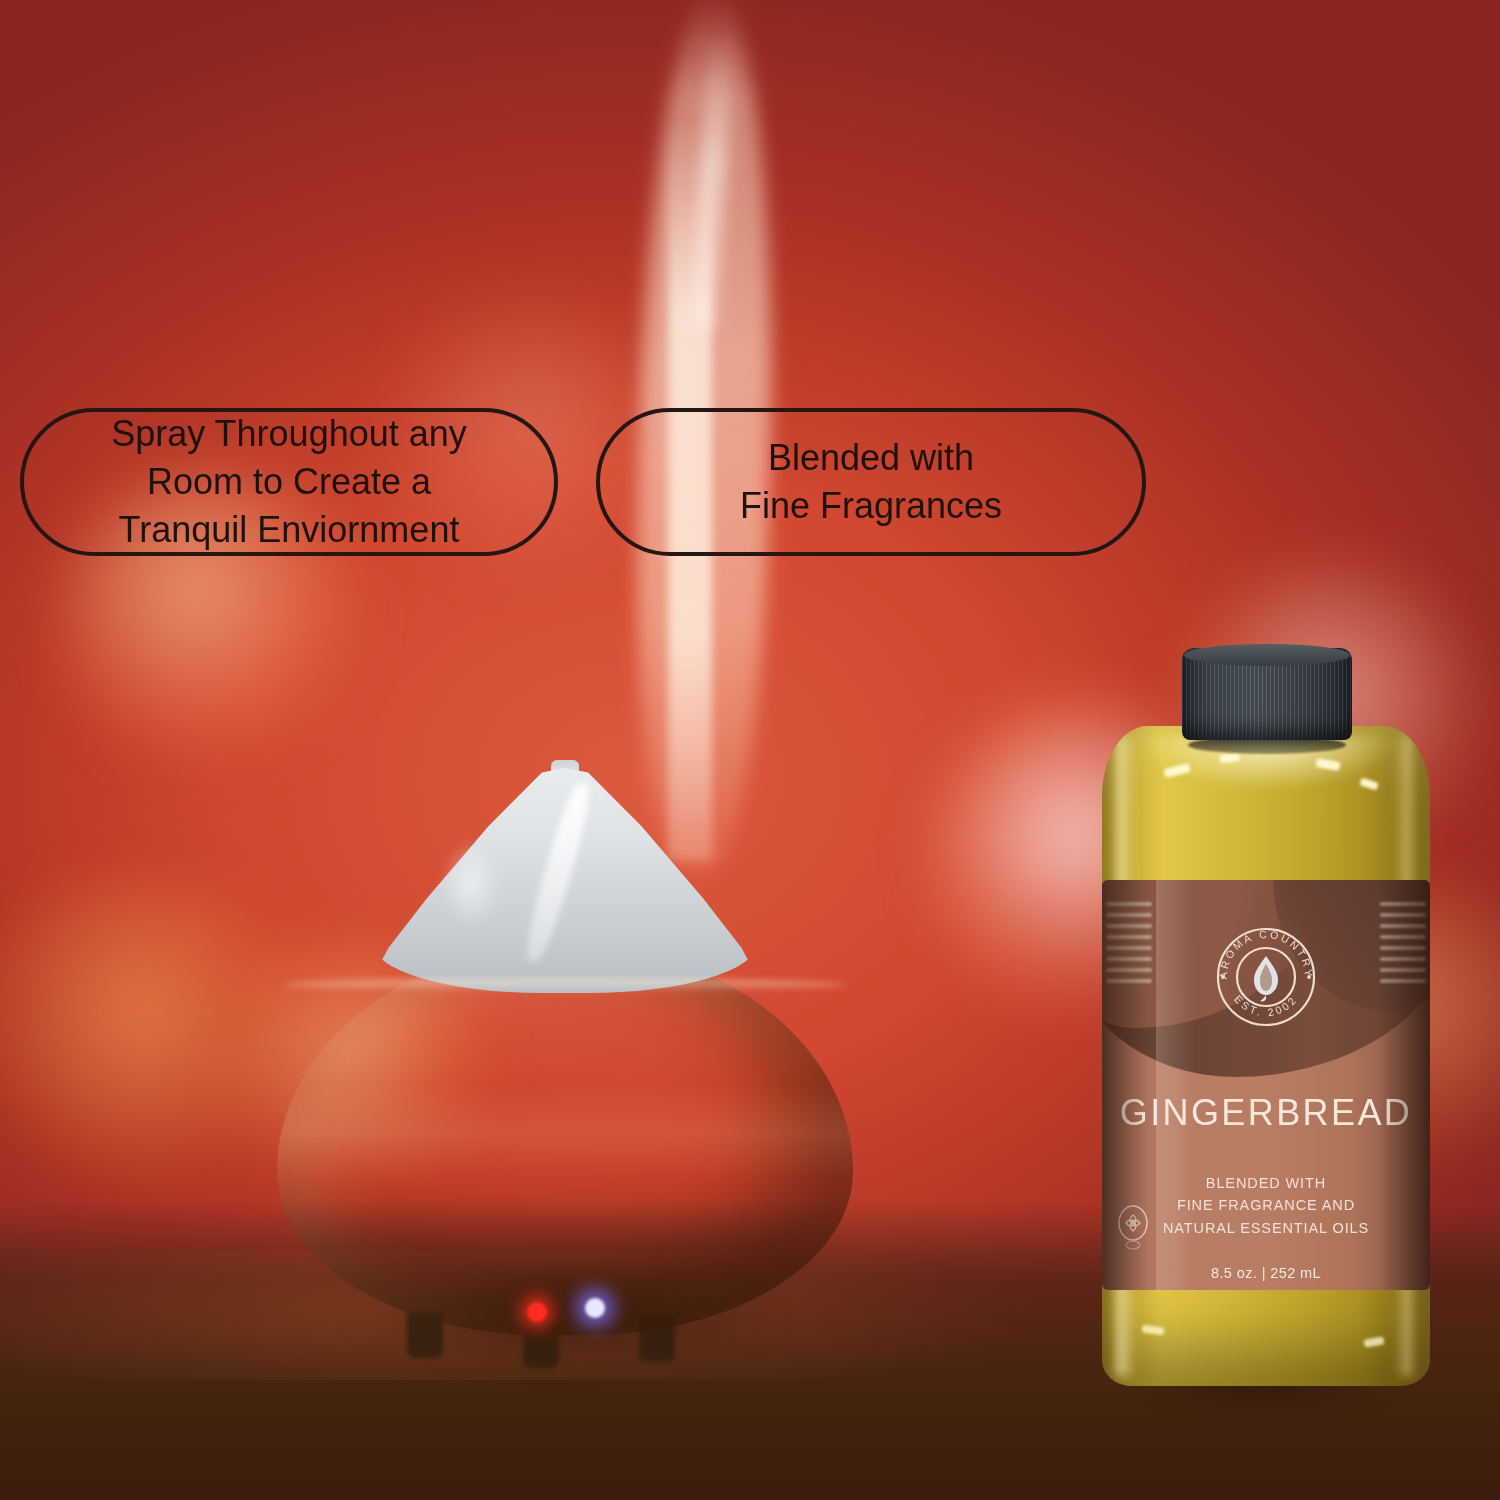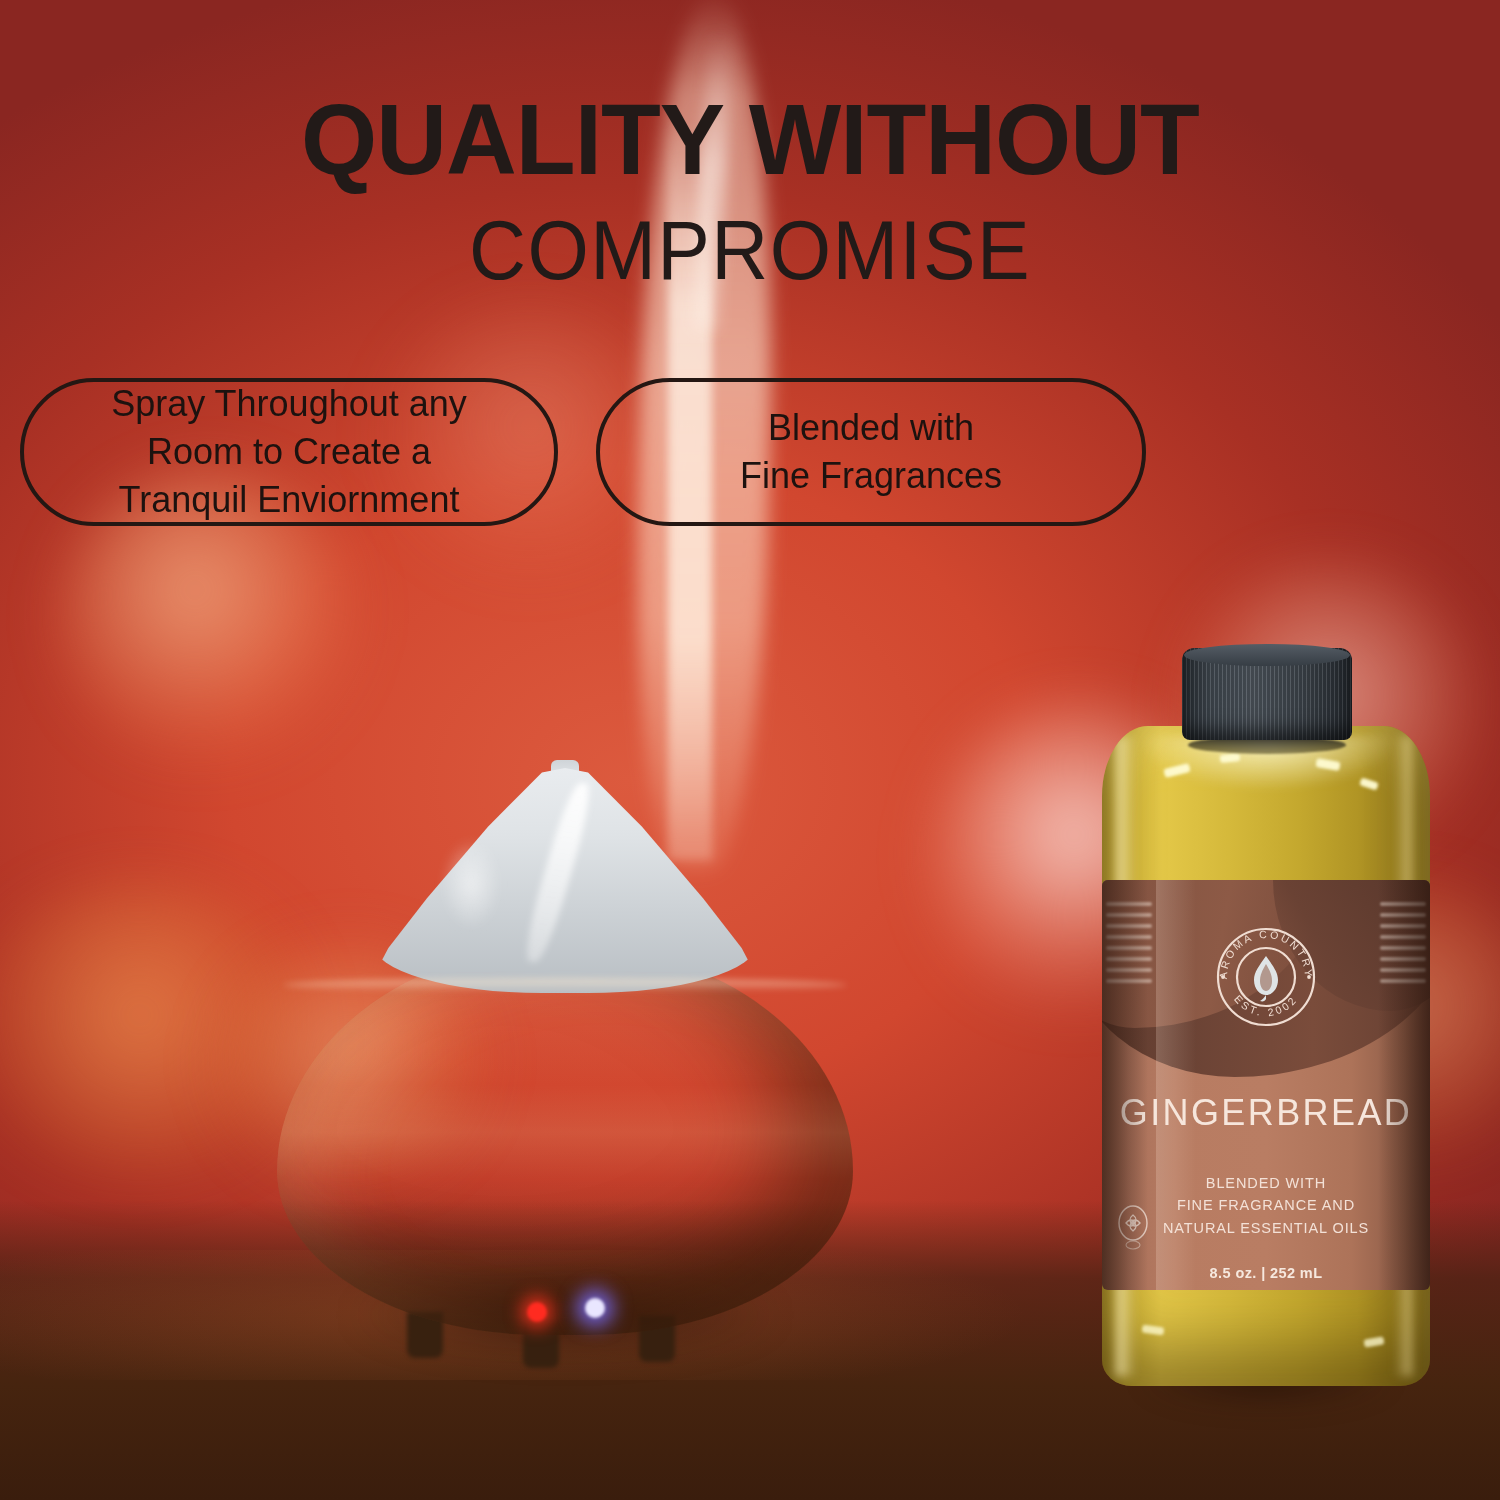--- a/index.html
+++ b/index.html
@@ -84,21 +84,21 @@
     font-size:83px;
     font-weight:300;
     letter-spacing:1.5px;
     line-height:1.25;
     margin-top:8px;
     transform:scaleX(0.95);
   }
 
   
   .pills {
-    position:absolute; left:20px; top:378px;
+    position:absolute; left:20px; top:408px;
     width:1125px; height:355px;
   }
   .pill {
     position:absolute;
     border:4px solid #241713;
     border-radius:90px;
     background:transparent;
     display:flex; align-items:center; justify-content:center;
     text-align:center;
     color:#1d120f;
@@ -299,21 +299,21 @@
     position:absolute; left:0; right:0; top:292px;
     text-align:center;
     font-size:14.5px; font-weight:400; letter-spacing:0.9px;
     line-height:1.55;
     color:#f3e1d7;
     white-space:pre-line;
   }
   .prod-vol {
     position:absolute; left:0; right:0; top:385px;
     text-align:center;
-    font-size:14.5px; font-weight:700; letter-spacing:0.4px;
+    font-size:14.5px; font-weight:400; letter-spacing:0.4px;
     color:#f6e8de;
   }
   .vegan-seal {
     position:absolute; left:12px; top:322px; width:38px; height:52px;
   }
   .vegan-seal svg { width:38px; height:52px; display:block; }
   .fineprint {
     position:absolute; width:46px; top:22px;
     display:flex; flex-direction:column; gap:7px;
     opacity:0.50;
@@ -354,24 +354,20 @@
   <div class="bokeh bk4"></div>
   <div class="bokeh bk5"></div>
   <div class="bokeh bk6"></div>
   <div class="bg-table"></div>
   <div class="bg-table-sheen"></div>
 
   <div class="mist"></div>
   <div class="mist2"></div>
   <div class="mist3"></div>
 
-  <div class="headline">
-    <span class="l1">QUALITY WITHOUT</span>
-    <span class="l2">COMPROMISE</span>
-  </div>
 
   <div class="pills">
     <div class="pill pill-0">
       <span class="txt">Spray Throughout any
 Room to Create a
 Tranquil Enviornment</span>
     </div>
     <div class="pill pill-1">
       <span class="txt">Blended with
 Fine Fragrances</span>

